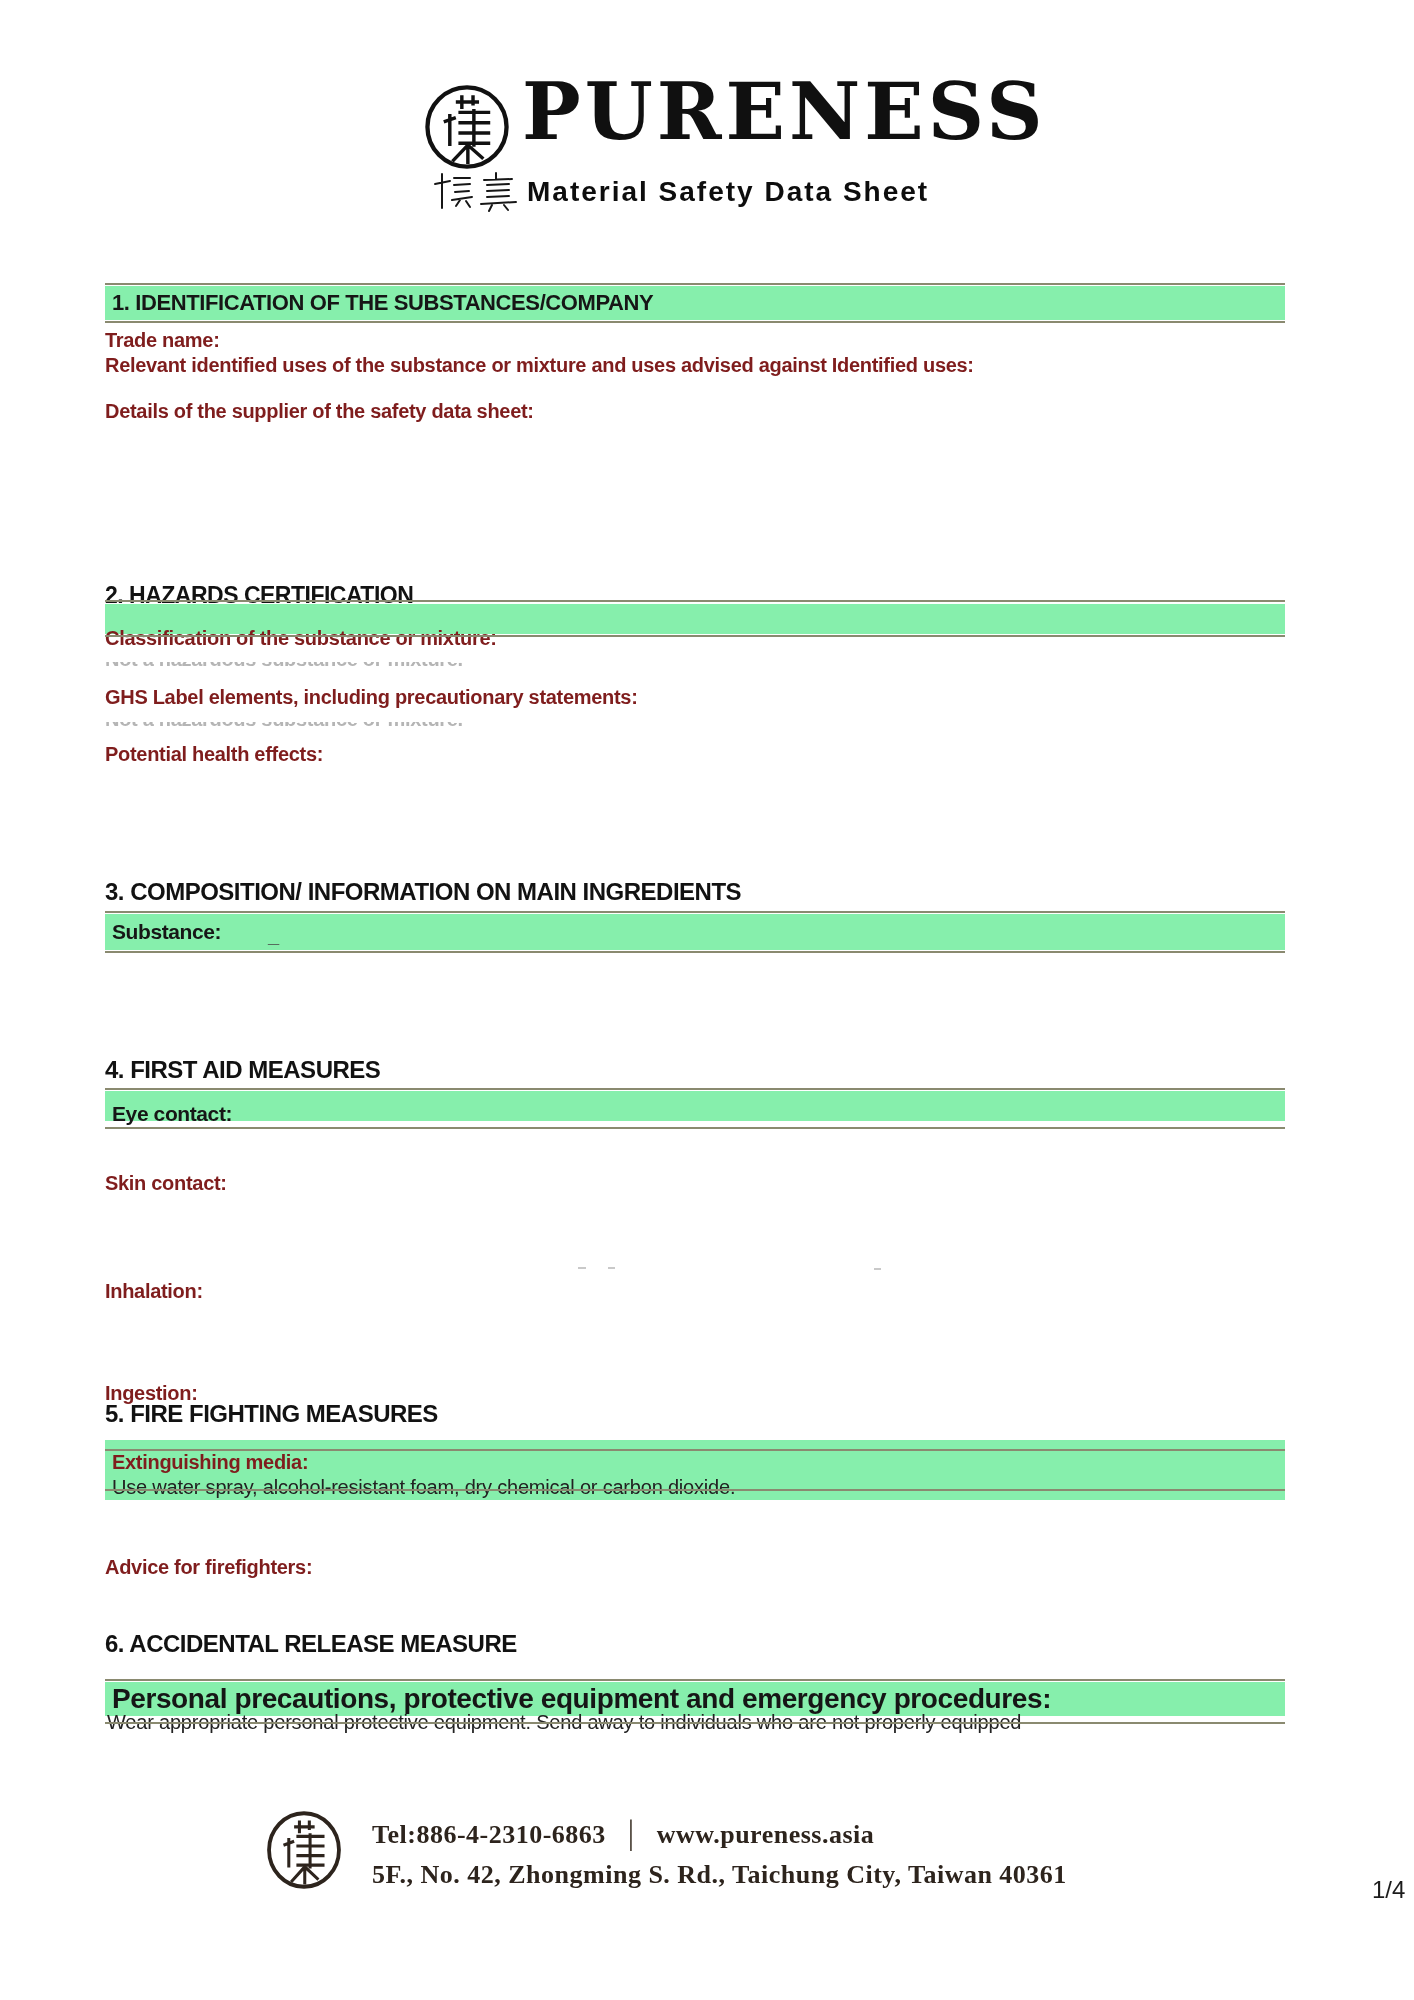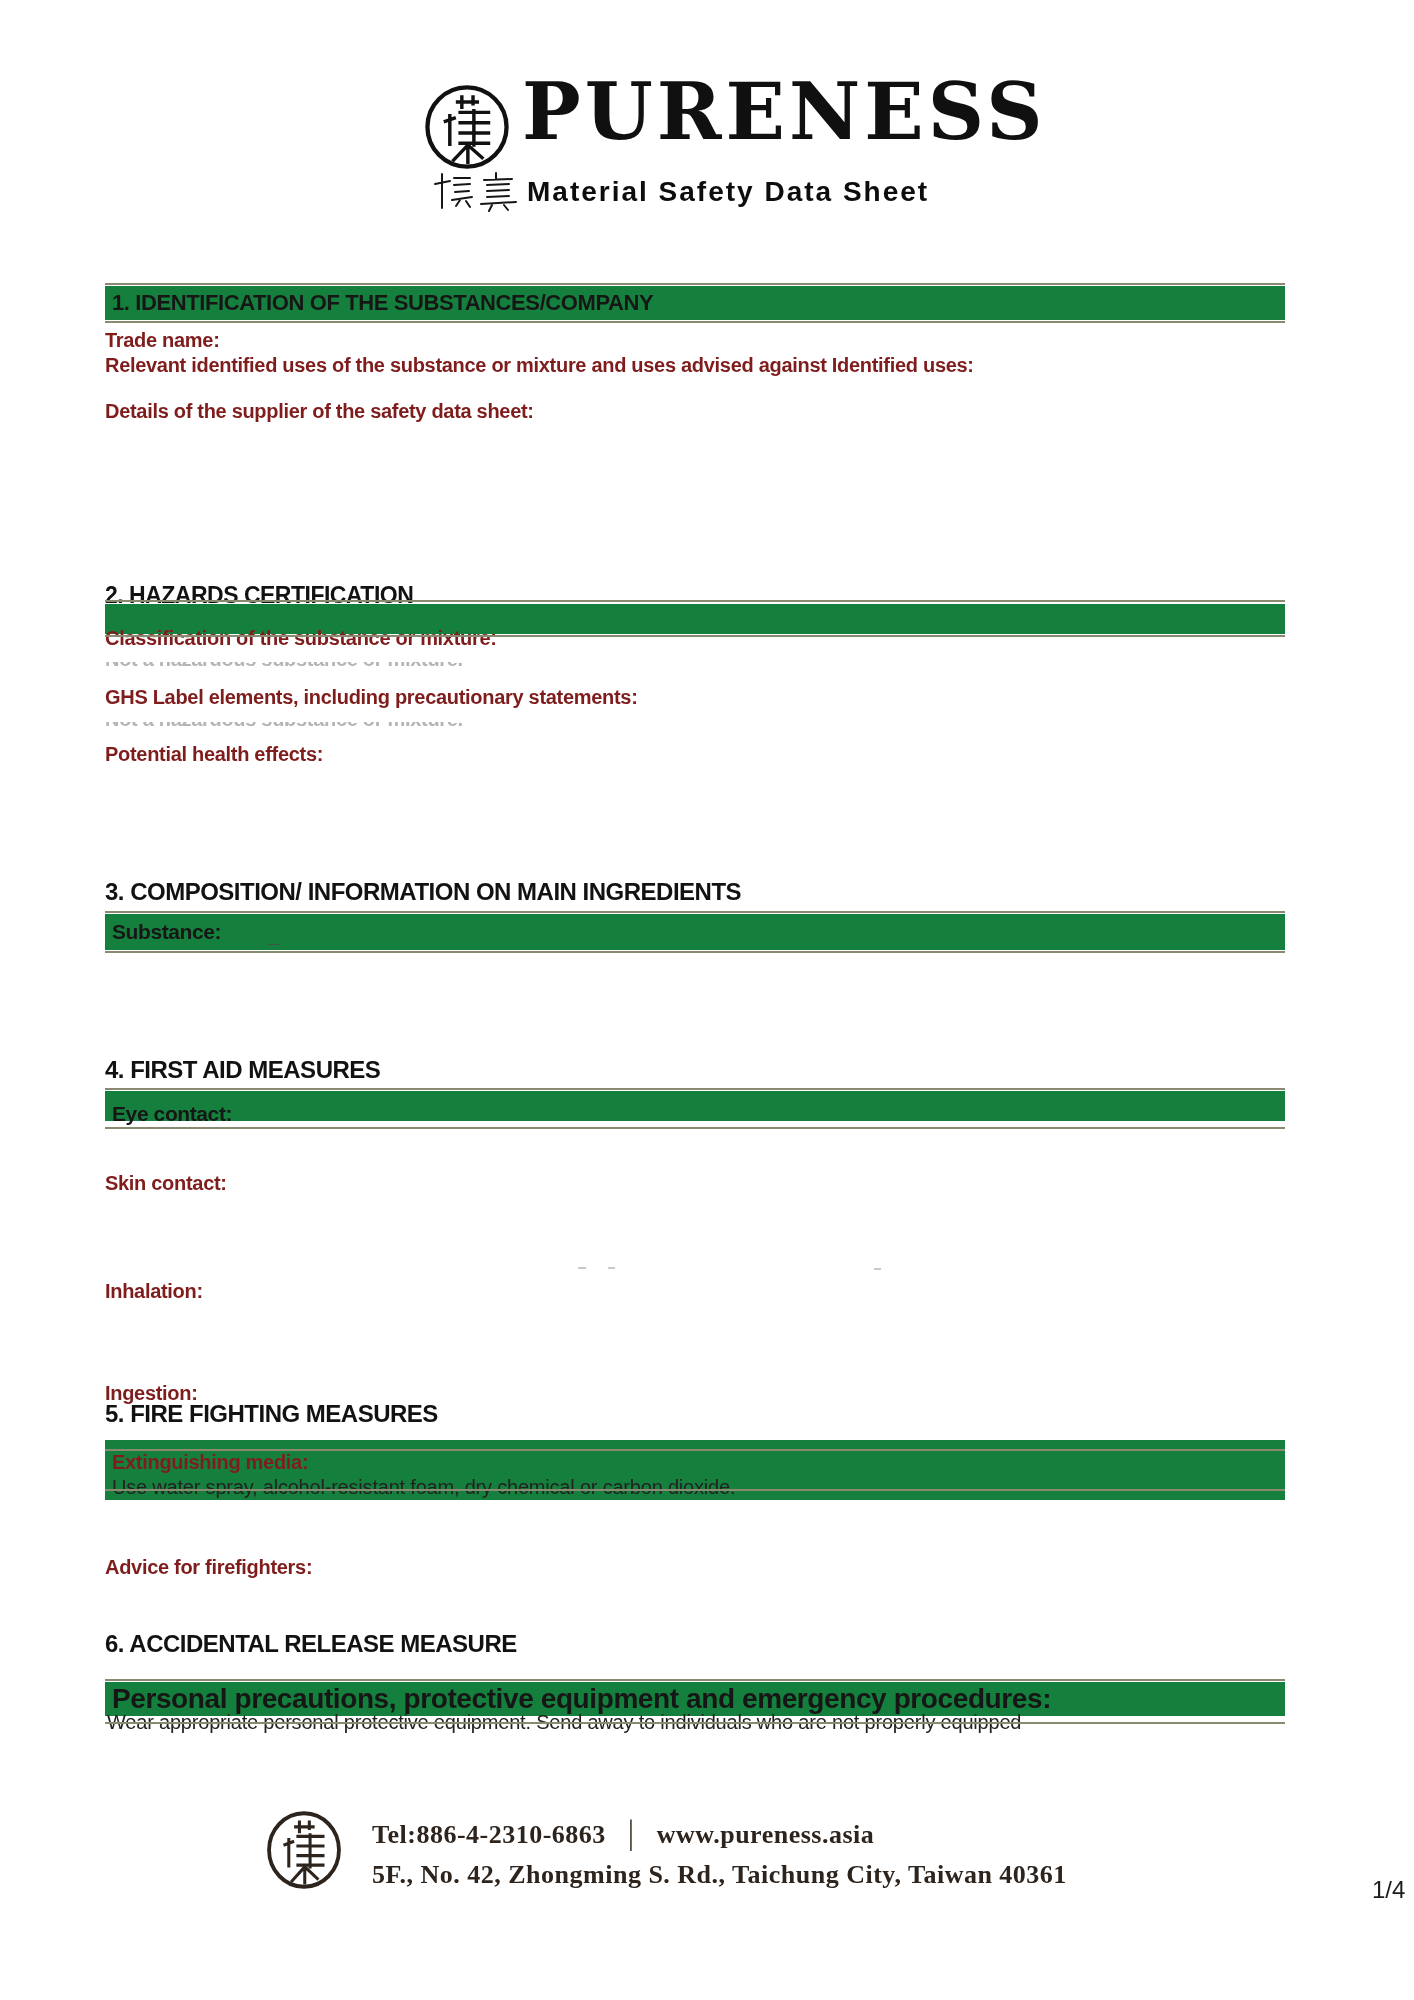--- a/index.html
+++ b/index.html
@@ -23,21 +23,21 @@
     font-weight:bold;font-size:28px;letter-spacing:2px;
     color:#0d0d0d;white-space:nowrap;
   }
   
   .rule{
     position:absolute;left:105px;width:1180px;height:2px;
     background:#8a8a70;z-index:3;
   }
   .ybar{
     position:absolute;left:105px;width:1180px;
-    background:#15803d;z-index:1;
+    background:#86efac;z-index:1;
   }
   .bartext{
     font-weight:bold;font-size:22px;letter-spacing:-0.4px;
     padding-left:7px;white-space:nowrap;position:relative;z-index:2;
   }
   .sechead{
     position:absolute;left:105px;
     font-weight:bold;font-size:24px;letter-spacing:-0.5px;
     white-space:nowrap;z-index:2;color:#121212;
   }

